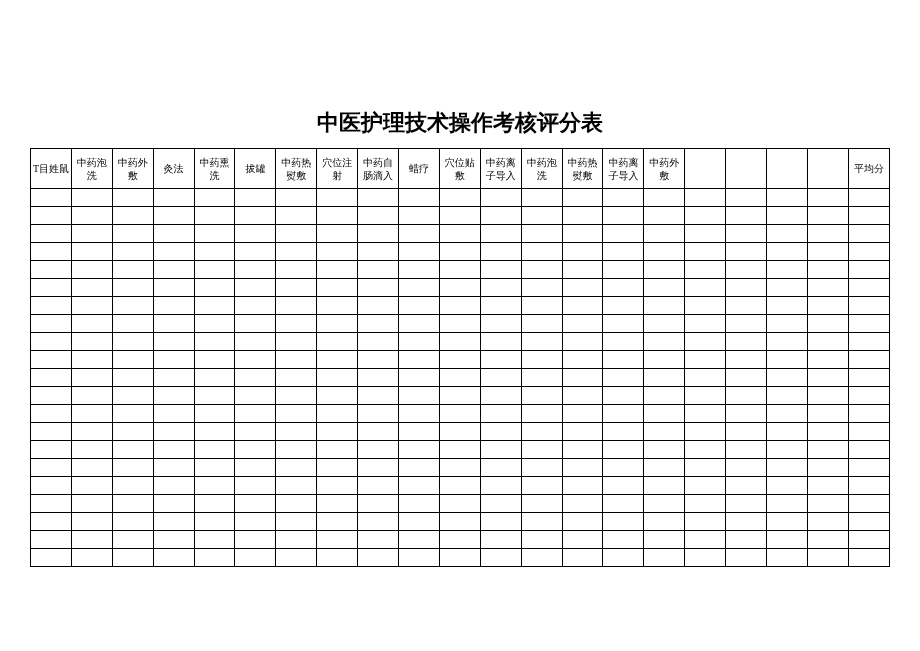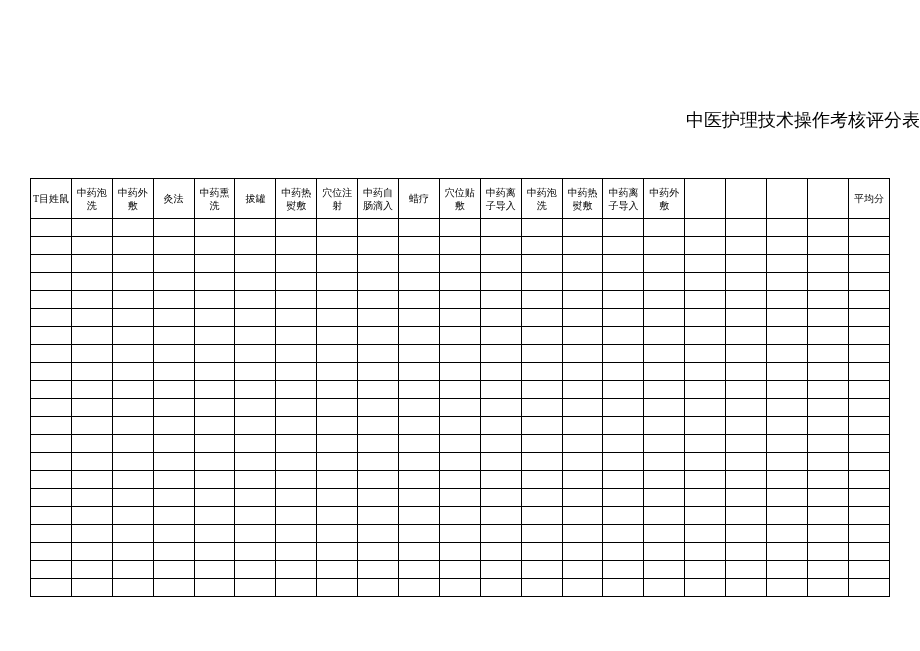--- a/index.html
+++ b/index.html
@@ -14,35 +14,34 @@
       font-family: "SimSun", "宋体", serif;
       padding: 0;
       position: relative;
     }
     .page-container {
       width: 100%;
       height: 100%;
       position: relative;
     }
     .title {
-      text-align: right;
-      font-size: 18px;
-      font-weight: normal;
+      text-align: center;
+      font-size: 22px;
+      font-weight: bold;
       padding-top: 108px;
       padding-bottom: 10px;
       color: #000;
     }
     .table-wrapper {
       padding: 0 30px;
     }
     table {
       border-collapse: collapse;
       width: 100%;
       table-layout: fixed;
-      margin-top: 36px;
     }
     th, td {
       border: 1px solid #000;
       font-size: 10px;
       text-align: center;
       vertical-align: middle;
       padding: 2px 1px;
       line-height: 1.3;
       height: 18px;
       overflow: hidden;

